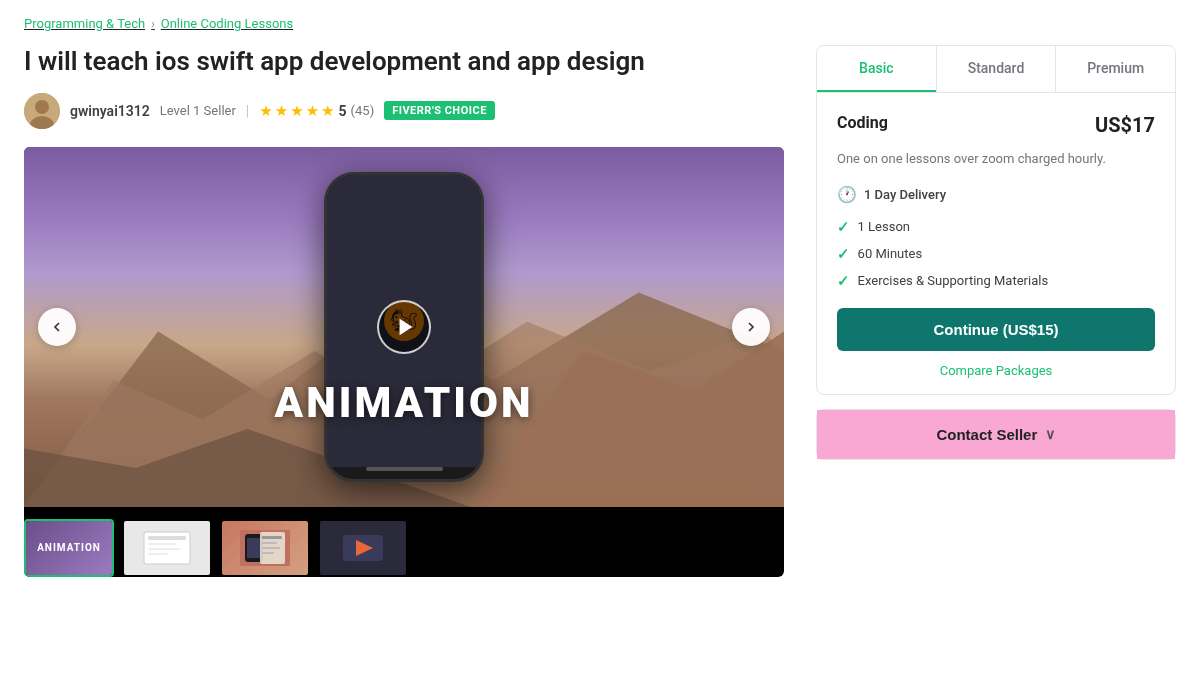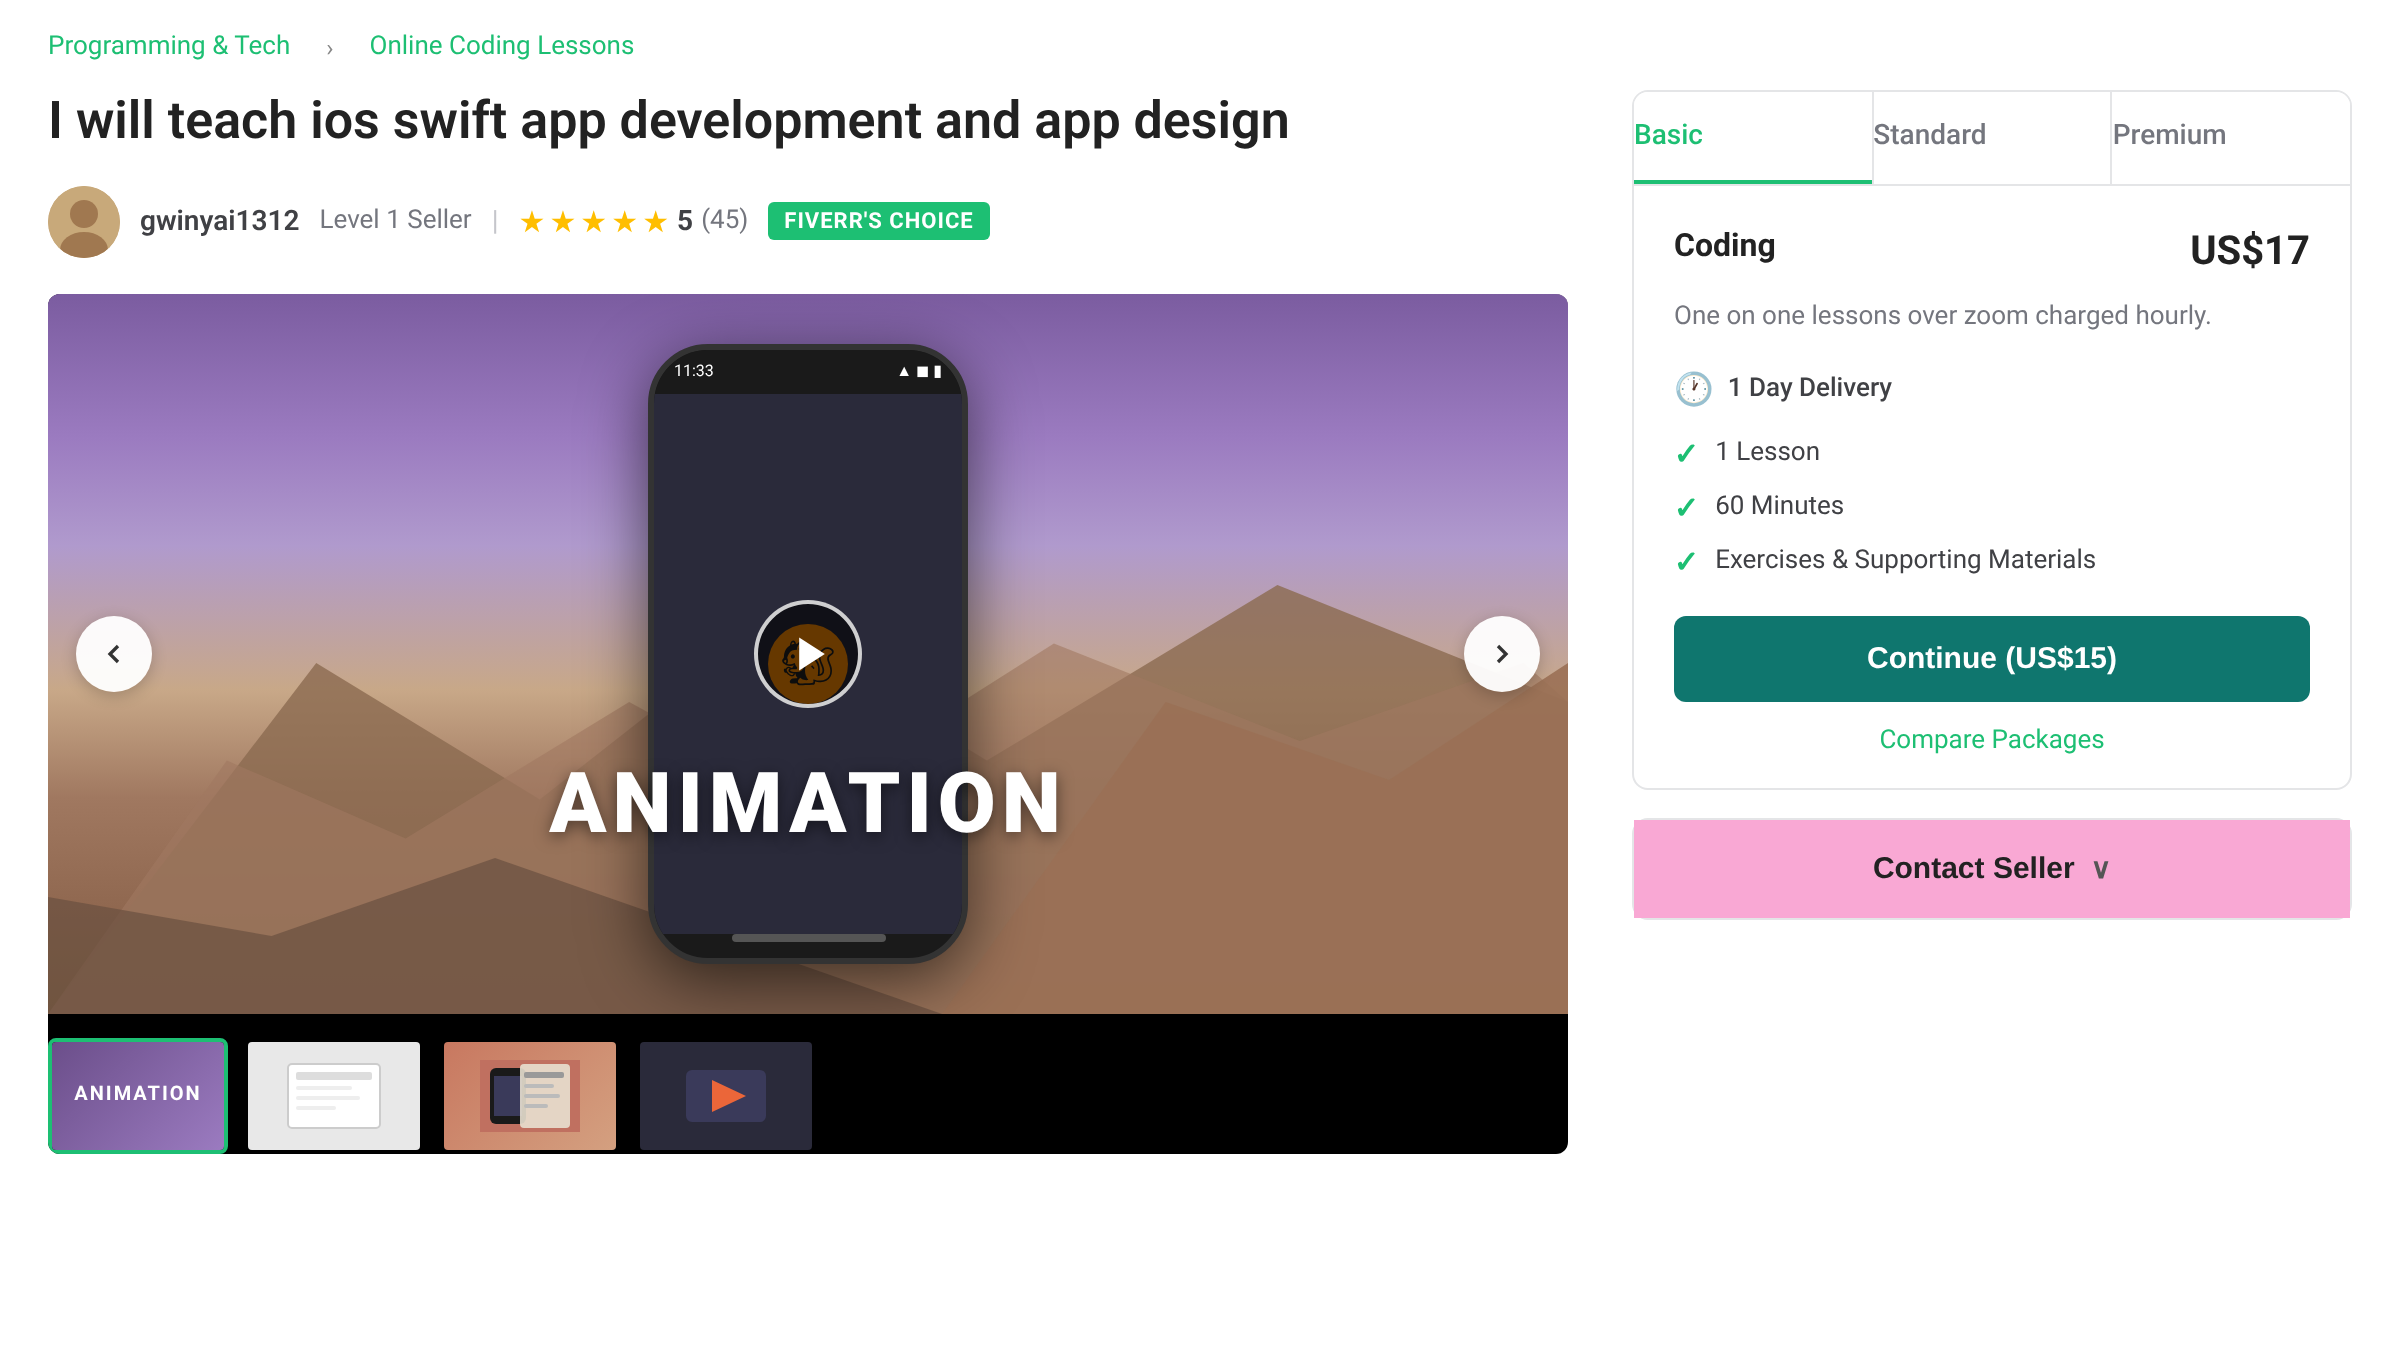--- a/index.html
+++ b/index.html
@@ -11,23 +11,24 @@
     }
     .page {
       max-width: 1200px;
       margin: 0 auto;
       padding: 16px 24px;
     }
     
     .breadcrumb {
       display: flex;
       align-items: center;
-      gap: 18px;
+      gap: 6px;
       margin-bottom: 14px;
       font-size: 13px;
+      text-decoration: underline;
     }
     .breadcrumb a {
       color: #1dbf73;
       text-decoration: none;
     }
     .breadcrumb-sep {
       color: #888;
       font-size: 12px;
     }
 
@@ -282,21 +283,21 @@
       border-radius: 8px;
       overflow: hidden;
     }
     
     .pkg-tabs {
       display: flex;
       border-bottom: 1px solid #e4e5e7;
     }
     .pkg-tab {
       flex: 1;
-      text-align: left;
+      text-align: center;
       padding: 14px 0;
       cursor: pointer;
       font-size: 14px;
       font-weight: 500;
       color: #74767e;
       background: #fff;
       border-bottom: 2px solid transparent;
       transition: color 0.15s;
     }
     .pkg-tab.active {
@@ -452,24 +453,20 @@
           <div class="mountain-bg"></div>
 
           <svg style="position:absolute;bottom:0;left:0;width:100%;height:65%;z-index:1;" viewBox="0 0 680 240" preserveAspectRatio="none" xmlns="http://www.w3.org/2000/svg">
             <polygon points="0,240 120,60 220,130 320,40 420,110 550,20 680,80 680,240" fill="#8b6a50" opacity="0.8"></polygon>
             <polygon points="0,240 80,110 160,150 260,80 340,130 450,50 560,100 660,60 680,80 680,240" fill="#a07860" opacity="0.6"></polygon>
             <polygon points="400,240 500,80 600,120 680,60 680,240" fill="#9a7055" opacity="0.9"></polygon>
             <polygon points="0,240 0,180 100,200 200,160 300,200 400,240" fill="#6a5040" opacity="0.7"></polygon>
           </svg>
 
           <div class="phone-mockup" style="z-index:3;">
-            <div class="phone-notch-bar">
-              <span>11:33</span>
-              <span>▲ ◼ ▮</span>
-            </div>
             <div class="phone-screen">
               <div class="phone-squirrel">🐿</div>
             </div>
             <div class="phone-bottom-bar"></div>
           </div>
 
           <div class="animation-text" style="z-index:4;">ANIMATION</div>
 
           <div class="play-btn" style="z-index:5;">
             <svg viewBox="0 0 24 24" xmlns="http://www.w3.org/2000/svg">

